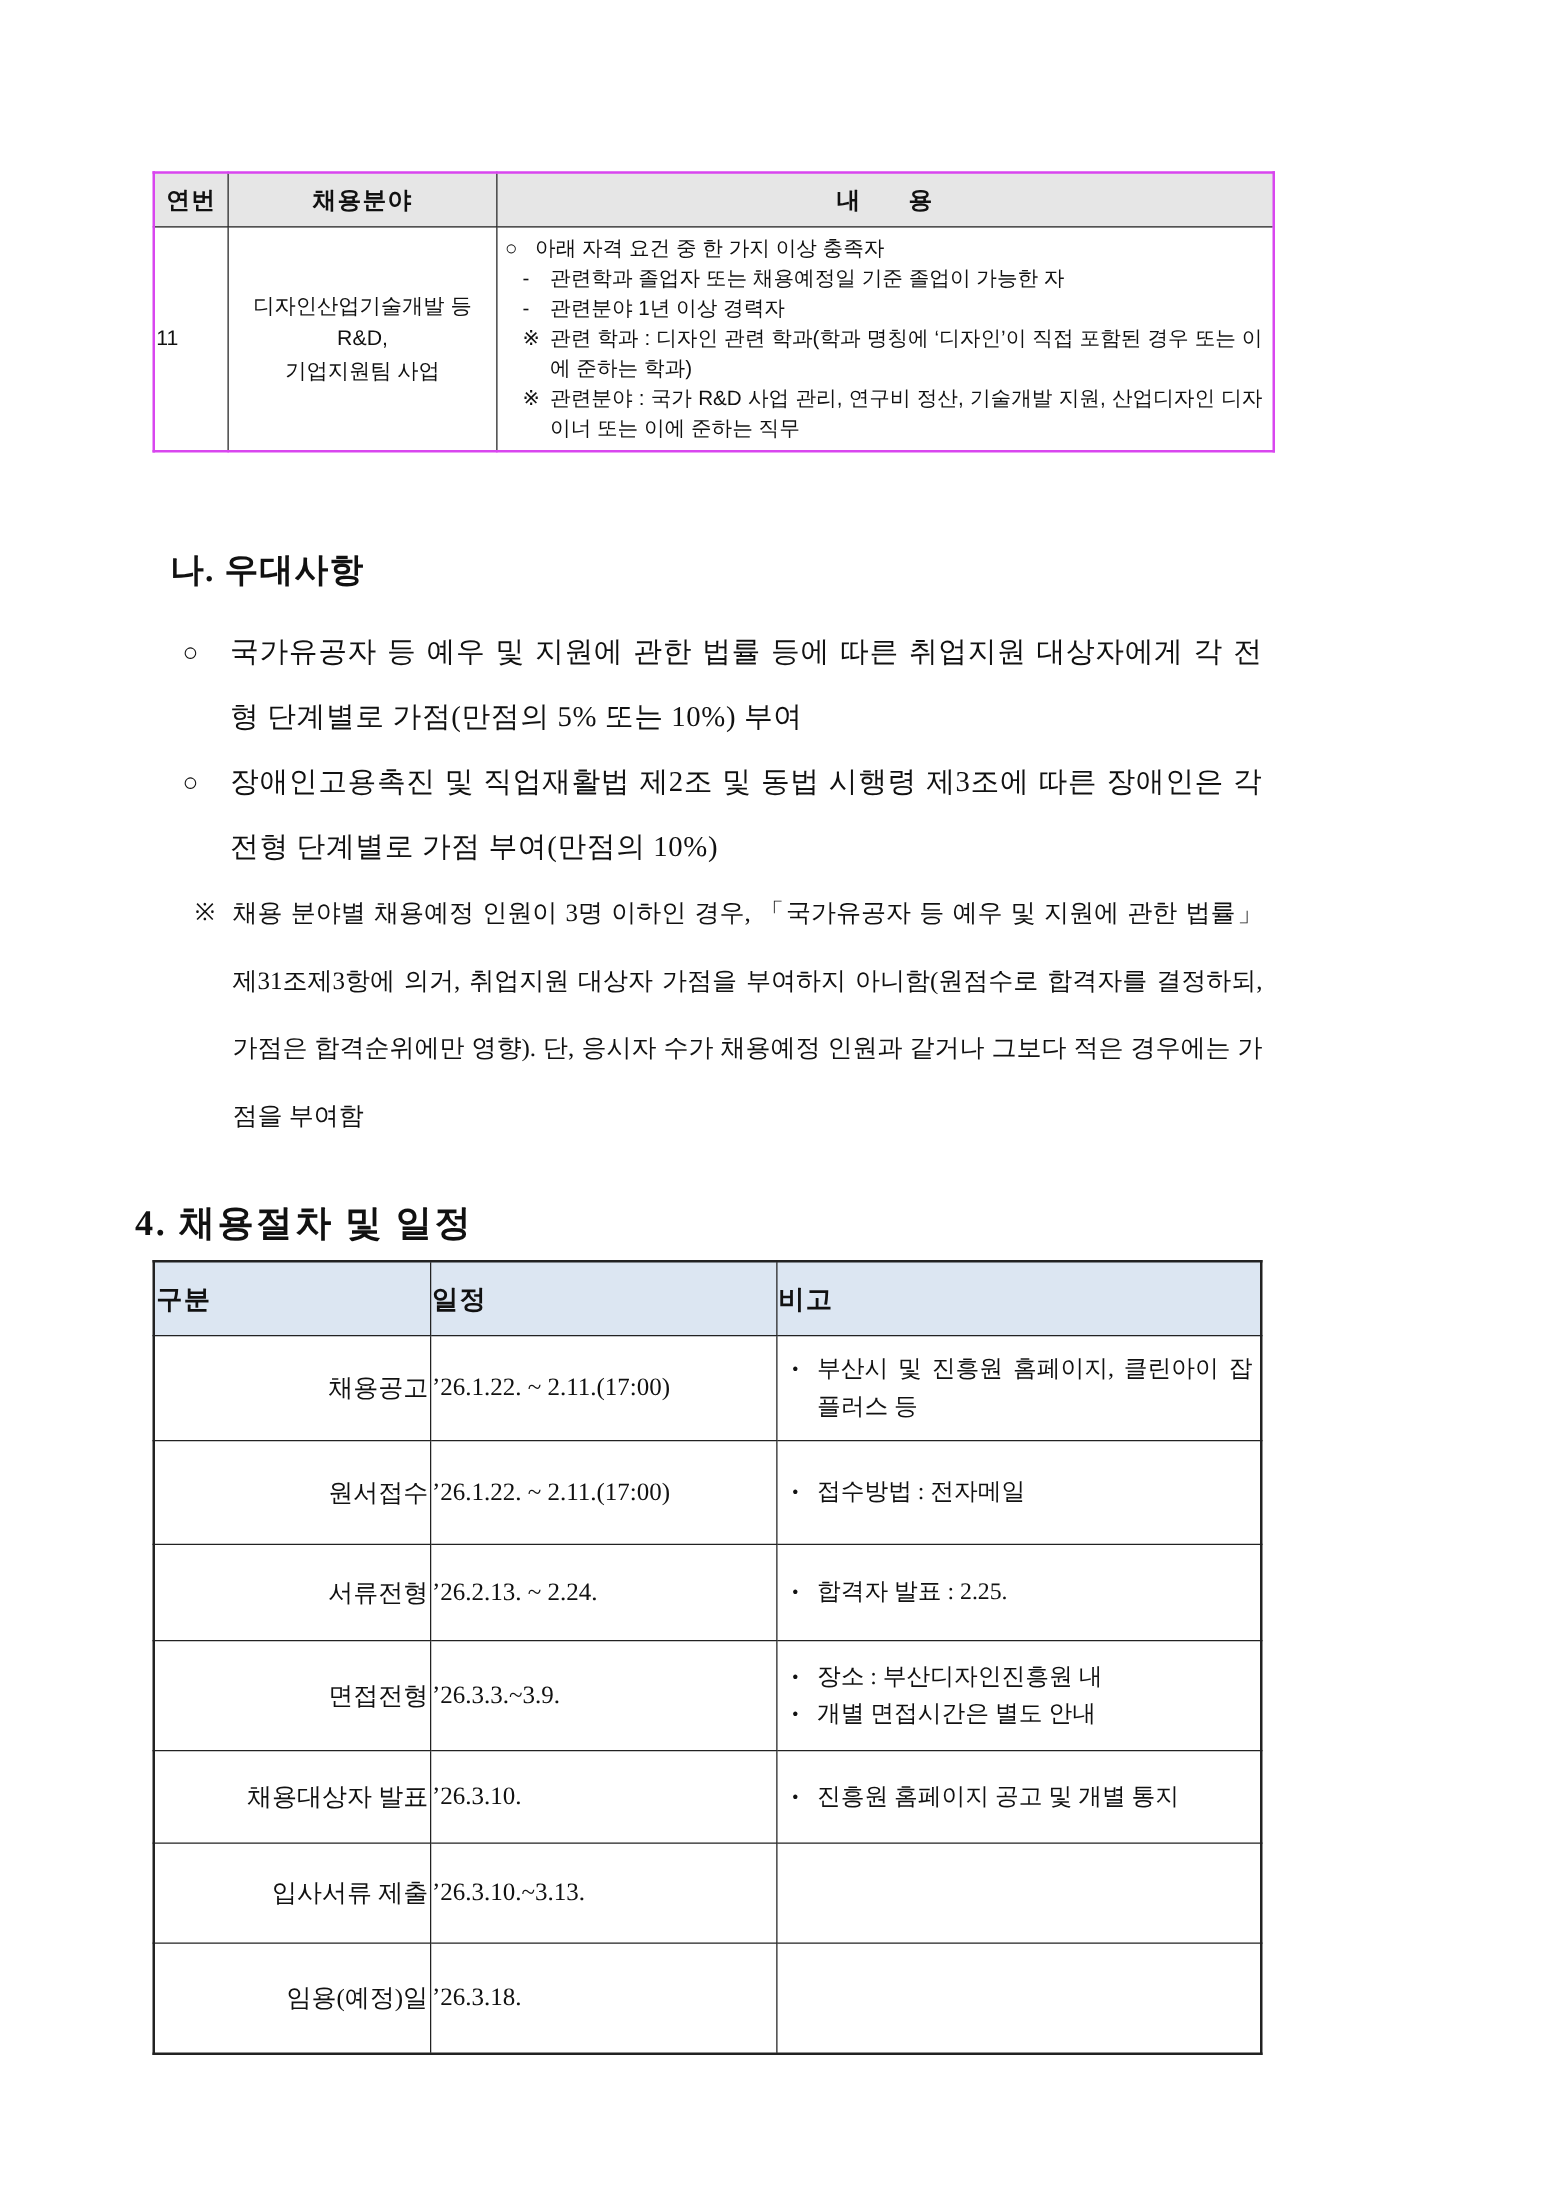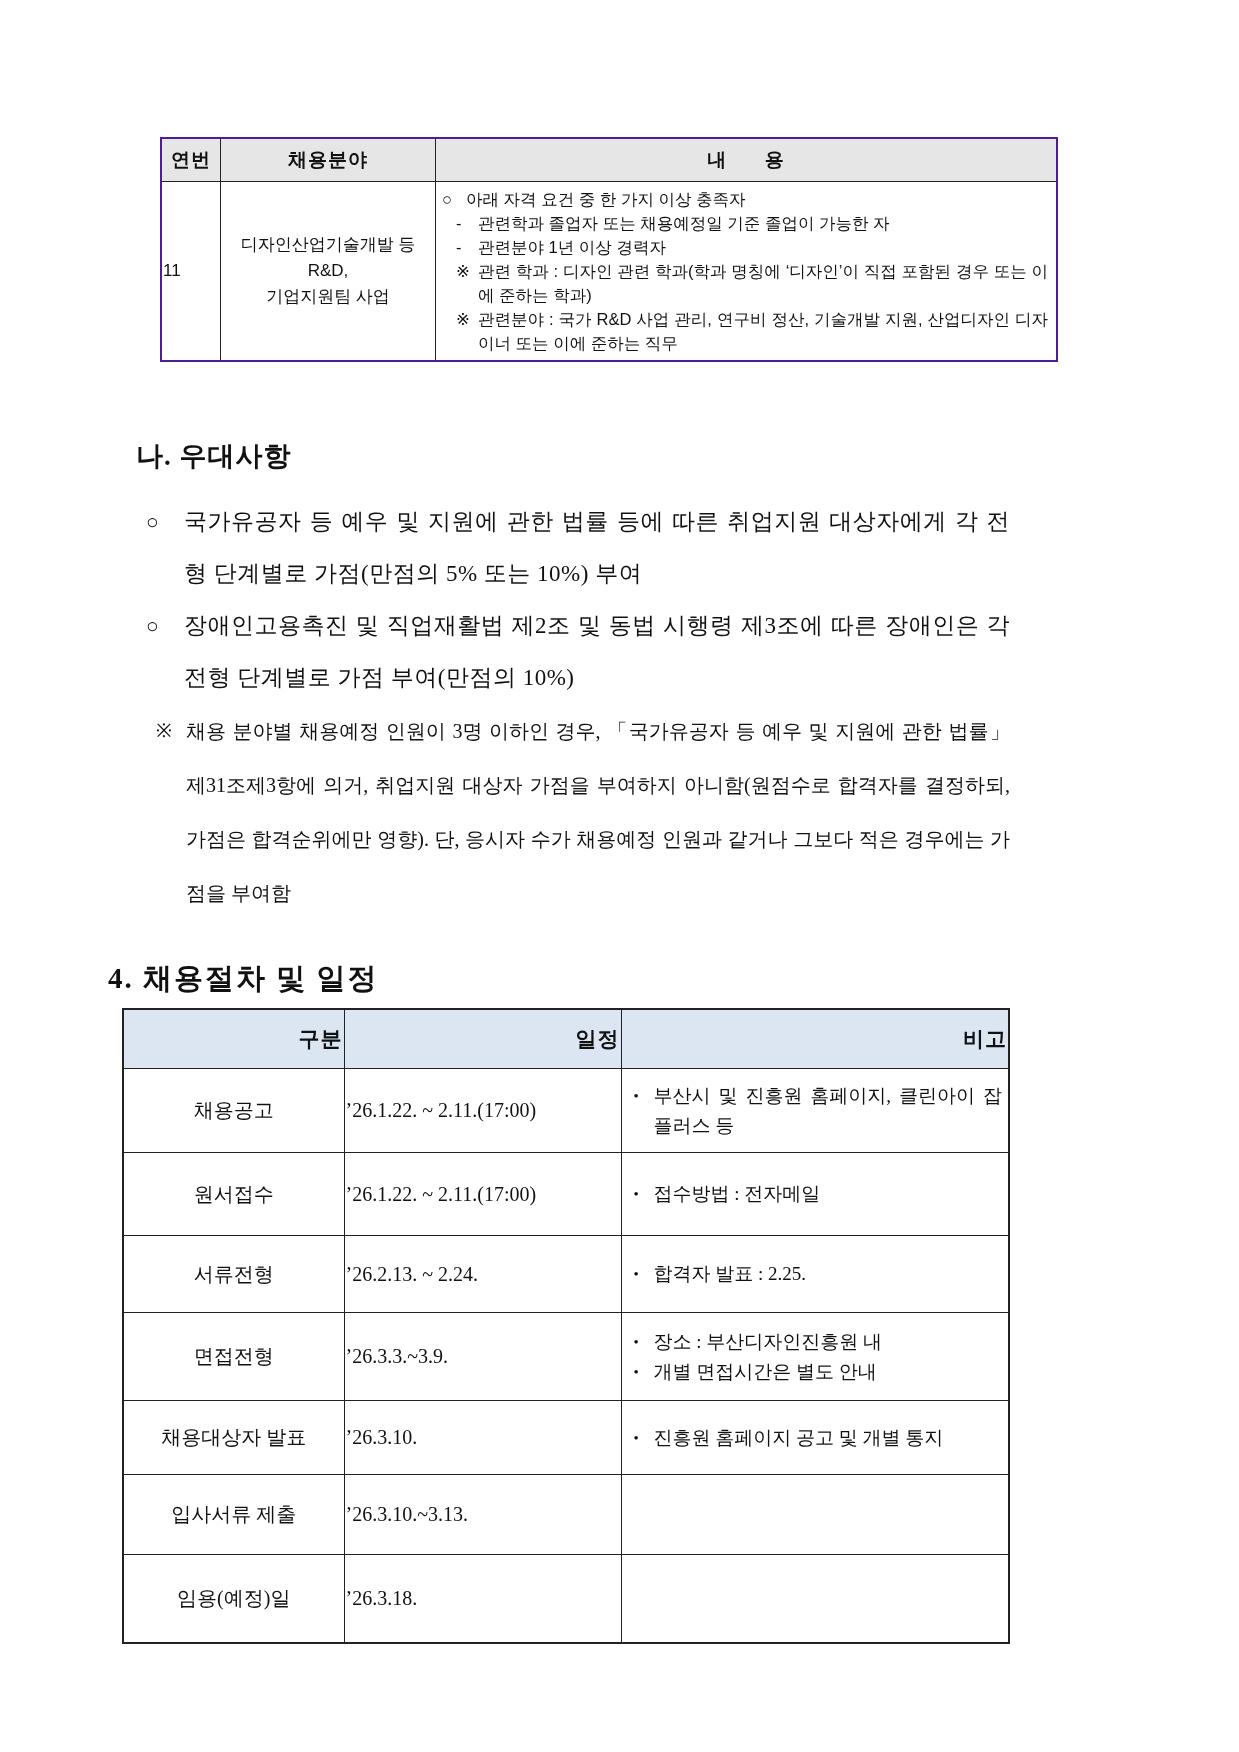--- a/index.html
+++ b/index.html
@@ -12,21 +12,21 @@
     font-family: "Liberation Serif", "DejaVu Serif", serif;
     color: #111;
     overflow: hidden;
   }
 
   
   .qual-table-wrap { position: absolute; left: 122px; top: 137px; width: 886px; }
   table.qual { border-collapse: collapse; width: 886px; table-layout: fixed;
     font-family: "Liberation Sans", "DejaVu Sans", sans-serif; }
   table.qual, table.qual th, table.qual td { border: 1px solid #222; }
-  table.qual { border: 2px solid #4c1d95; margin-left: 38px; }
+  table.qual { border: 2px solid #d946ef; }
   table.qual th {
     background: #e6e6e6; font-size: 19px; font-weight: bold;
     height: 40px; text-align: center; white-space: pre; letter-spacing: 1px;
   }
   table.qual td { vertical-align: middle; }
   td.qual-no { width: 56px; text-align: left; font-size: 17px; }
   td.qual-field { width: 212px; text-align: center; font-size: 17px; line-height: 26px; }
   td.qual-content { width: 618px; padding: 5px 8px 5px 6px; }
   .qc-item { display: flex; font-size: 16.5px; line-height: 24px; }
   .qc-item.ind1 { margin-left: 14px; }
@@ -51,24 +51,24 @@
   .sched-title {
     position: absolute; left: 108px; top: 959px;
     font-size: 29px; font-weight: bold; letter-spacing: 2px;
   }
   .sched-table-wrap { position: absolute; left: 122px; top: 1008px; width: 886px; }
   table.sched { border-collapse: collapse; width: 886px; table-layout: fixed; }
   table.sched th, table.sched td { border: 1px solid #222; }
   table.sched { border: 2px solid #222; }
   table.sched th {
     background: #dce6f2; height: 56px; font-size: 21px; font-weight: bold;
-    text-align: right; letter-spacing: 1px;
+    text-align: left; letter-spacing: 1px;
   }
   col.c-cat { width: 221px; } col.c-date { width: 277px; } col.c-note { width: 388px; }
-  td.s-cat { text-align: center; font-size: 20px; }
+  td.s-cat { text-align: right; font-size: 20px; }
   td.s-date { text-align: left; font-size: 20px; }
   td.s-note { padding: 6px 6px 6px 12px; vertical-align: middle; }
   .note-line { display: flex; font-size: 19px; line-height: 30px; }
   .nl-marker { flex: 0 0 20px; font-size: 15px; }
   .nl-text { flex: 1; text-align: justify; word-break: break-all; }
   tr.r0 { height: 84px; } tr.r1 { height: 83px; } tr.r2 { height: 77px; }
   tr.r3 { height: 88px; } tr.r4 { height: 74px; padding-left: 48px; } tr.r5 { height: 80px; }
   tr.r6 { height: 88px; }
 </style>
 </head>

